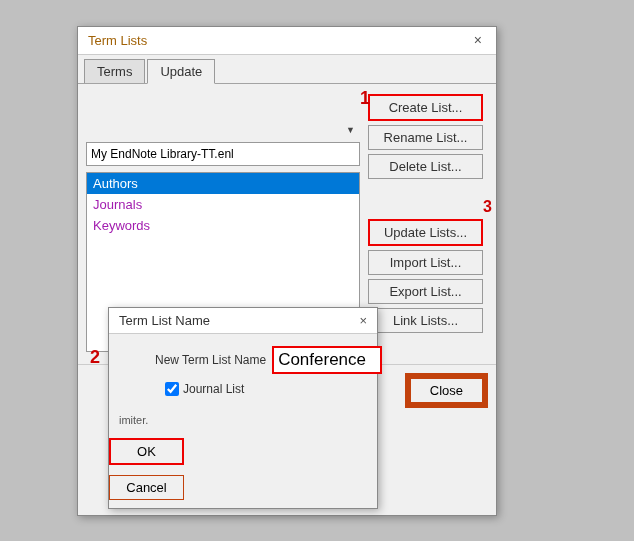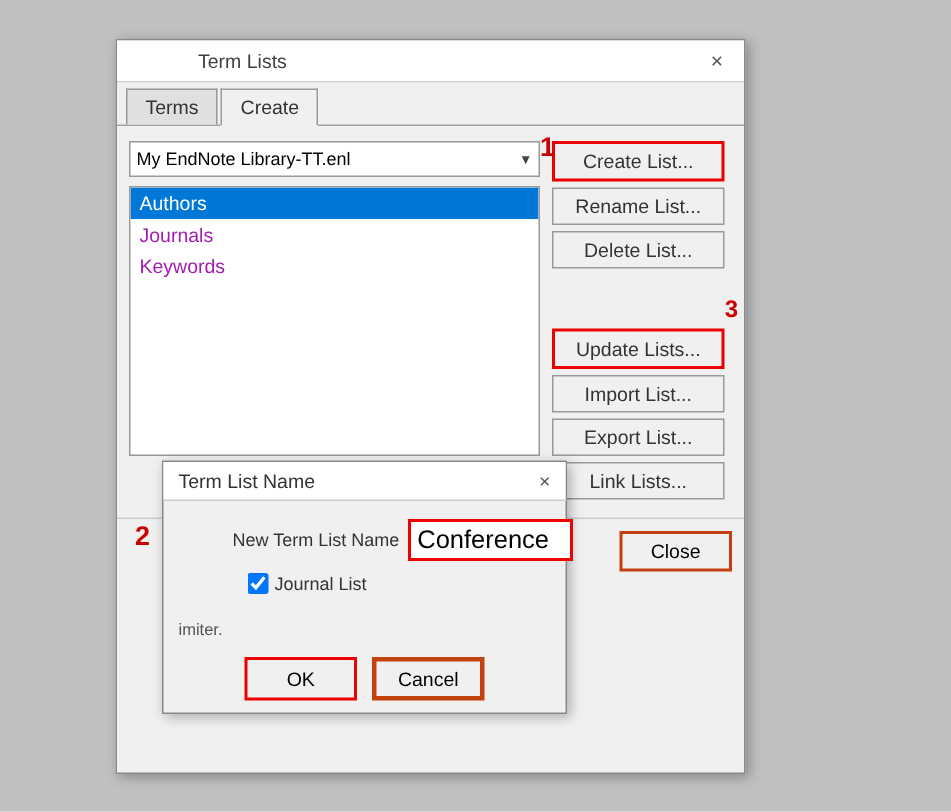--- a/index.html
+++ b/index.html
@@ -32,22 +32,21 @@
       border-bottom: 1px solid #ccc;
       padding: 6px 10px;
       display: flex;
       align-items: center;
       justify-content: space-between;
     }
 
     .dialog-title {
       font-size: 13px;
       font-weight: normal;
-      color: #404040;
-      margin-left: 44px;
+      color: #a16207;
     }
 
     .close-btn {
       background: none;
       border: none;
       cursor: pointer;
       font-size: 14px;
       color: #555;
       padding: 0 4px;
       line-height: 1;
@@ -151,21 +150,21 @@
     .bottom-row {
       display: flex;
       justify-content: flex-end;
       padding: 8px 8px 10px 8px;
       border-top: 1px solid #ccc;
       margin-top: 4px;
     }
 
     .close-dialog-btn {
       padding: 4px 19px;
-      border: 2px solid #c2410c;
+      border: 6px solid #c2410c;
       background: #f0f0f0;
       cursor: pointer;
       font-size: 13px;
     }
 
     
     .inner-dialog-wrapper {
       position: absolute;
       top: 280px;
       left: 30px;
@@ -251,36 +250,37 @@
       font-size: 12px;
       color: #333;
     }
 
     .inner-buttons {
       display: flex;
       justify-content: center;
       gap: 10px;
       padding-bottom: 8px;
       padding-top: 4px;
+      flex-direction: column;
     }
 
     .ok-btn {
       width: 75px;
       padding: 4px 8px;
       border: 2px solid #e00;
       background: #f0f0f0;
       cursor: pointer;
       font-size: 13px;
       text-align: center;
     }
 
     .cancel-btn {
       width: 75px;
       padding: 4px 8px;
-      border: 3px solid #c2410c;
+      border: 1px solid #c2410c;
       background: #f0f0f0;
       cursor: pointer;
       font-size: 13px;
     }
 
     .hint-text {
       font-size: 11px;
       color: #555;
       padding: 0 10px 8px 10px;
     }
@@ -303,20 +303,21 @@
     select {
       width: 100%;
       height: 24px;
       padding: 2px 22px 2px 4px;
       border: 1px solid #999;
       background: #fff;
       font-size: 12px;
       appearance: none;
       -webkit-appearance: none;
       cursor: pointer;
+      margin-top: 48px;
     }
 
     .select-arrow {
       position: absolute;
       right: 5px;
       pointer-events: none;
       font-size: 9px;
       color: #444;
     }
   </style>
@@ -325,21 +326,21 @@
 
 <div class="main-dialog" style="position:relative;">
 
   <div class="dialog-titlebar">
     <span class="dialog-title">Term Lists</span>
     <button class="close-btn">×</button>
   </div>
 
   <div class="tabs">
     <div class="tab">Terms</div>
-    <div class="tab active">Create</div>
+    <div class="tab active">Update</div>
   </div>
 
   <div class="main-content" style="position:relative; padding-top: 10px;">
 
     <div class="left-panel">
 
       <div class="dropdown-row">
         <div class="select-wrapper">
           <select>
             <option>My EndNote Library-TT.enl</option>

